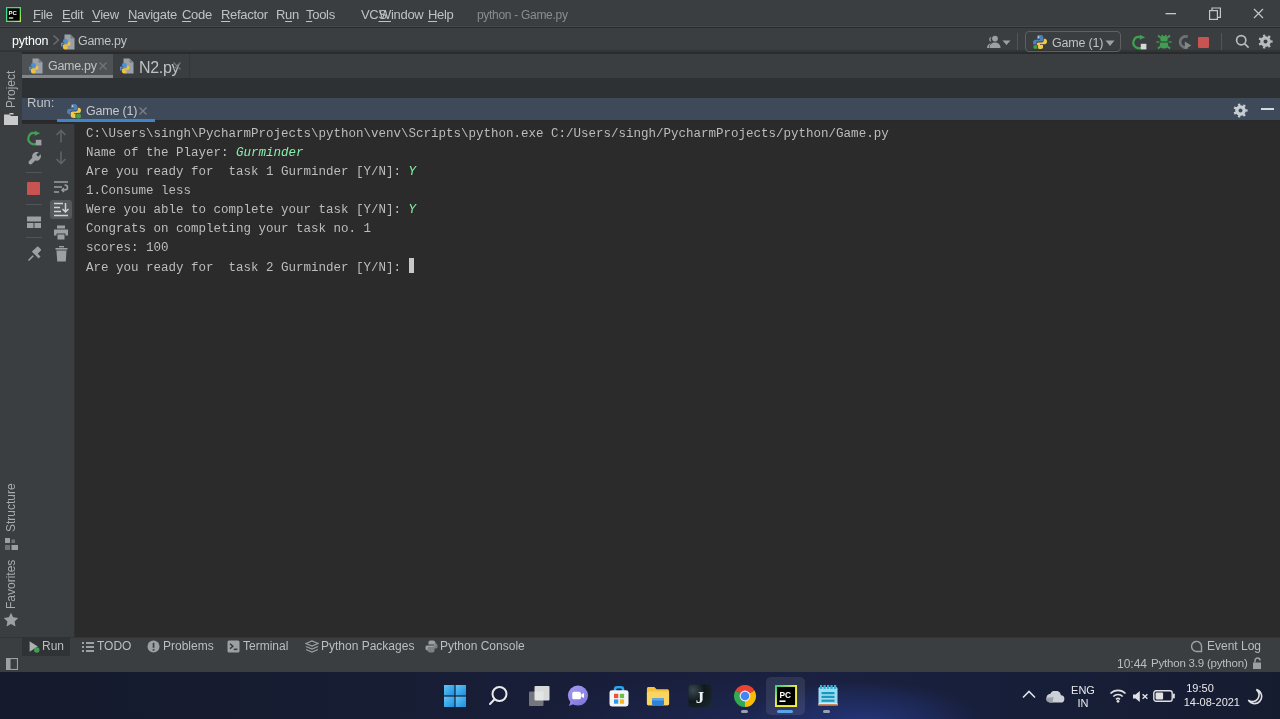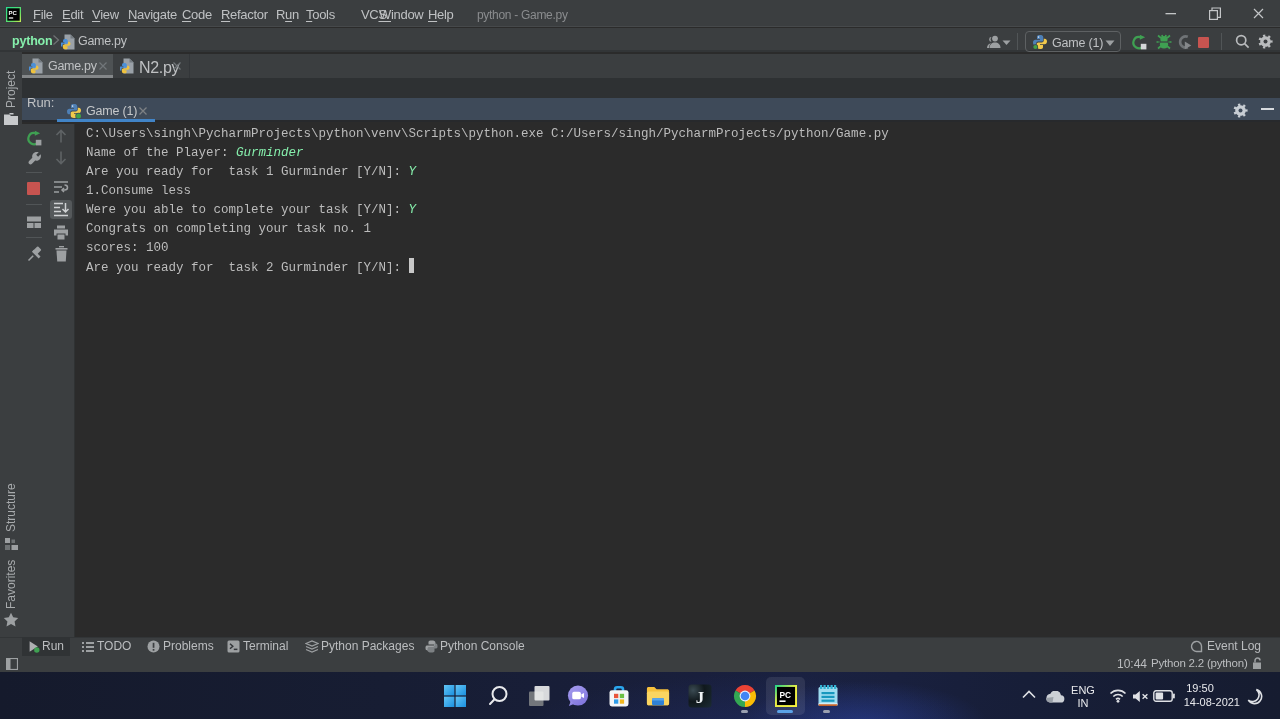--- a/index.html
+++ b/index.html
@@ -75,21 +75,21 @@
     </svg>
   <svg class="abs" style="left:1209px;top:7px" width="12" height="13" viewBox="0 0 12 13">
     <rect x="0.6" y="3.6" width="7.8" height="8.8" fill="none" stroke="#c3c5c7" stroke-width="1.2"></rect>
     <path d="M3 3.6 V1 H11.4 V10.4 H8.4" fill="none" stroke="#c3c5c7" stroke-width="1.2"></path>
     </svg>
   <svg class="abs" style="left:1253px;top:8px" width="11" height="11" viewBox="0 0 11 11">
     <path d="M1 1 L10 10 M10 1 L1 10" stroke="#c3c5c7" stroke-width="1.2"></path>
     </svg>
 
   <div class="abs" id="row2"></div>
-  <div class="abs" style="left:12px;top:34px;font-size:12.5px;letter-spacing:-0.2px;font-weight:bold;color:#86efac">python</div>
+  <div class="abs" style="left:12px;top:34px;font-size:12.5px;letter-spacing:-0.2px;font-weight:normal;color:#ffffff">python</div>
   <svg class="abs" style="left:52px;top:35px" width="8" height="10" viewBox="0 0 8 10">
     <path d="M1.5 0.5 L6.5 5 L1.5 9.5" fill="none" stroke="#6e7173" stroke-width="1.3"></path>
     </svg>
   <svg class="abs" style="left:61px;top:34px" width="15" height="16" viewBox="0 0 15 16">
     <path d="M3.5 0.5 H9.5 L13.5 4.5 V15.5 H3.5 Z" fill="#9aa1a8"></path>
     <path d="M9.5 0.5 L13.5 4.5 H9.5 Z" fill="#737a80"></path>
     <g transform="translate(-1.6,4.2) scale(0.74)">
         <path d="M8 1 C4.7 1 5 2.6 5 3.6 L5 5 L8 5 L8 5.8 L3.4 5.8 C2 5.8 1 6.8 1 8.4 C1 10.5 2 11.3 3.2 11.3 L4.2 11.3 L4.2 9.5 C4.2 8.4 5.1 7.6 6.1 7.6 L9.7 7.6 C10.6 7.6 11.3 6.8 11.3 5.9 L11.3 3.4 C11.3 1.6 9.7 1 8 1 Z" fill="#4a90d9"></path>
     <path d="M8 15 C11.3 15 11 13.4 11 12.4 L11 11 L8 11 L8 10.2 L12.6 10.2 C14 10.2 15 9.2 15 7.6 C15 5.5 14 4.7 12.8 4.7 L11.8 4.7 L11.8 6.5 C11.8 7.6 10.9 8.4 9.9 8.4 L6.3 8.4 C5.4 8.4 4.7 9.2 4.7 10.1 L4.7 12.6 C4.7 14.4 6.3 15 8 15 Z" fill="#f0c33c"></path>
       </g>
@@ -345,21 +345,21 @@
     <path d="M11.5 6 A5 5 0 1 0 7 11.4 L11.5 11.5 Z" fill="none" stroke="#9da0a2" stroke-width="1.4"></path>
     </svg>
   <div class="twb" style="left:1207px">Event Log</div>
 
   <div class="abs" id="statusbar"></div>
   <svg class="abs" style="left:6px;top:658px" width="12" height="12" viewBox="0 0 12 12">
     <rect x="0.5" y="0.5" width="11" height="11" fill="none" stroke="#9da0a2" stroke-width="1.2"></rect>
     <rect x="0.5" y="0.5" width="4" height="11" fill="#9da0a2"></rect>
     </svg>
   <div class="abs" style="left:1117px;top:657px;font-size:12px;color:#bbbdbf">10:44</div>
-  <div class="abs" style="left:1151px;top:657px;font-size:11.5px;letter-spacing:-0.2px;color:#bbbdbf">Python 2.2 (python)</div>
+  <div class="abs" style="left:1151px;top:657px;font-size:11.5px;letter-spacing:-0.2px;color:#bbbdbf">Python 3.9 (python)</div>
   <svg class="abs" style="left:1252px;top:657px" width="12" height="13" viewBox="0 0 12 13">
     <rect x="1" y="5.5" width="8" height="6.5" fill="#9da0a2"></rect>
     <path d="M3 5.5 V3.5 A2.5 2.5 0 0 1 8 3.5" fill="none" stroke="#9da0a2" stroke-width="1.5"></path>
     </svg>
 
   <div class="abs" id="taskbar"></div>
   <svg class="ticon" style="left:443px" width="24" height="24" viewBox="0 0 24 24">
     <defs>
         <linearGradient id="wb" x1="0" y1="0" x2="1" y2="1">
       <stop offset="0" stop-color="#62c4f5"></stop>

